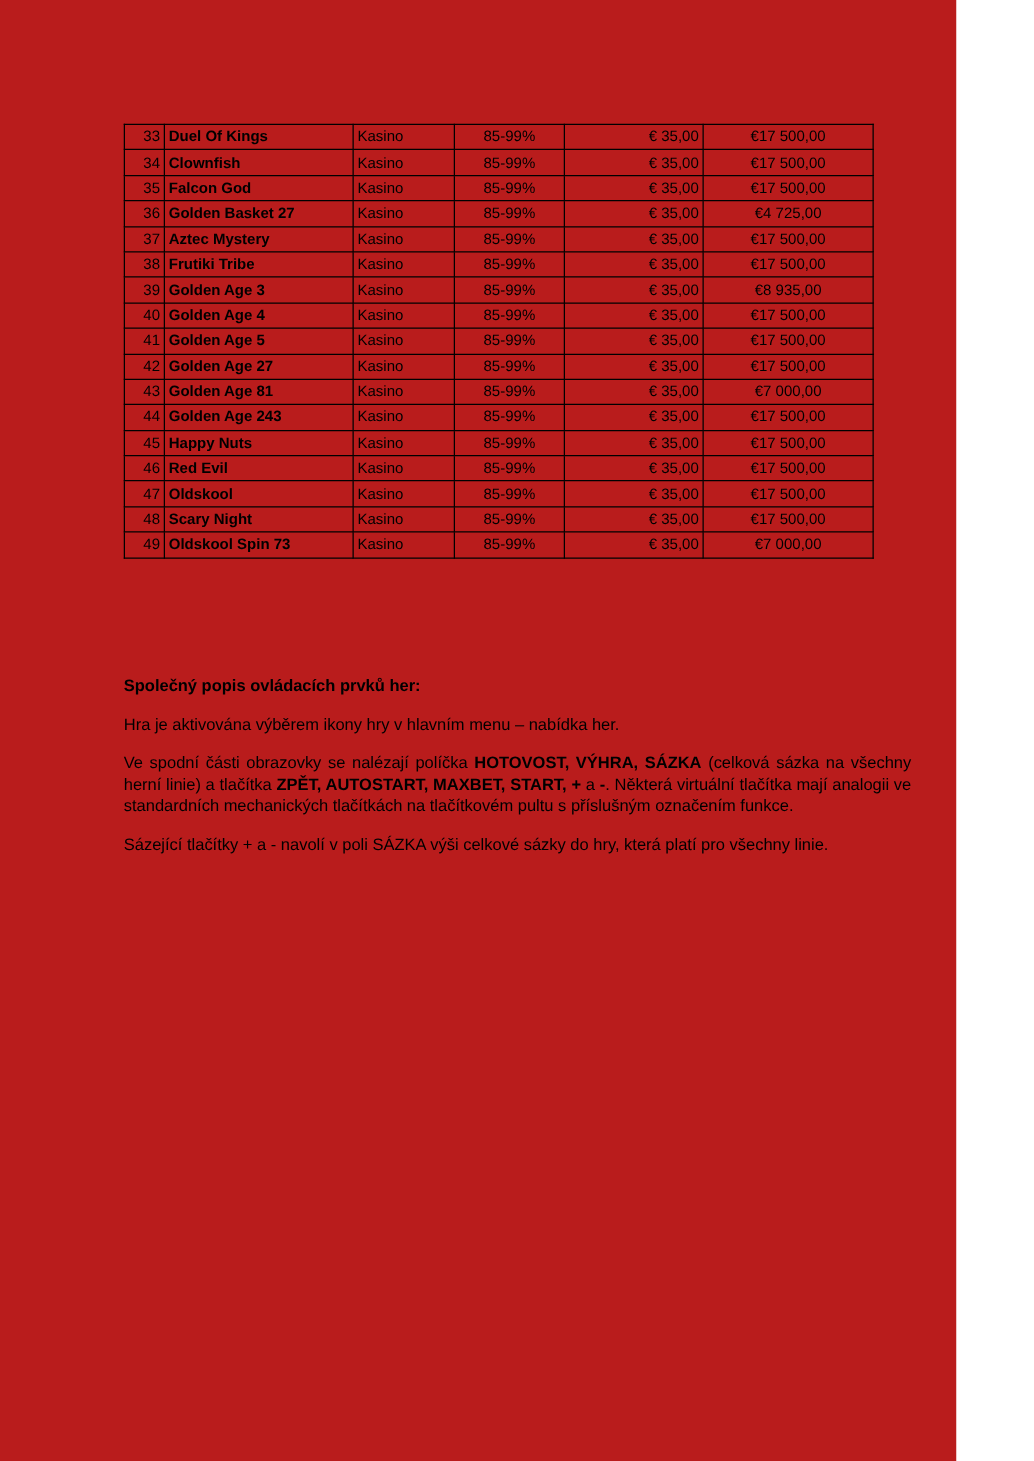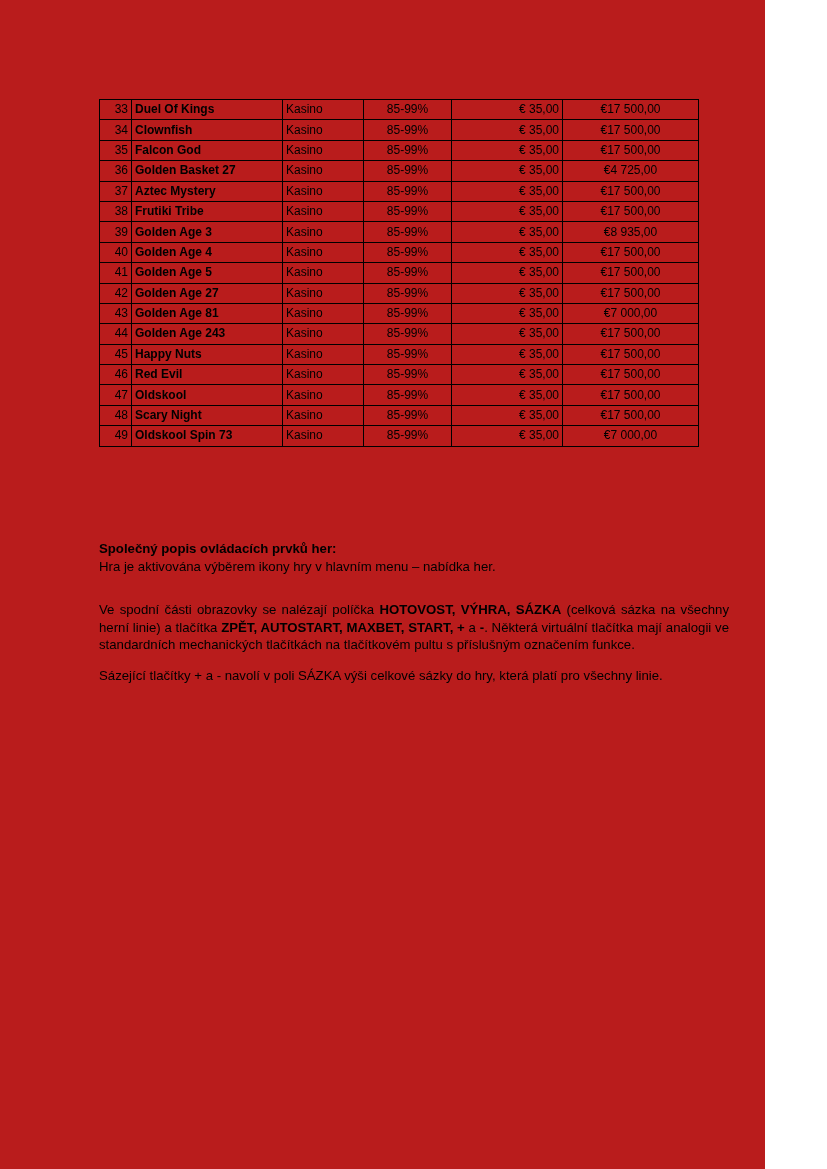--- a/index.html
+++ b/index.html
@@ -8,21 +8,21 @@
   table.games { position: absolute; left: 99px; top: 99px; border-collapse: collapse; font-size: 12px; }
   table.games td { border: 1px solid #000; height: 19.4px; padding: 0 3px; line-height: 19px; white-space: nowrap; }
   td.c-num { width: 25px; text-align: right; padding-right: 4px; }
   td.c-name { width: 144px; text-align: left; font-weight: bold; }
   td.c-type { width: 74px; text-align: left; }
   td.c-rtp { width: 81px; text-align: center; }
   td.c-bet { width: 104px; text-align: right; }
   td.c-win { width: 129px; text-align: center; }
   .text-block { position: absolute; left: 99px; width: 630px; font-size: 13.2px; line-height: 17.5px; }
   .heading { top: 540px; font-weight: bold; }
-  .p1 { top: 558px; }
+  .p1 { top: 571px; }
   .p2 { top: 601px; text-align: justify; }
   .p3 { top: 667px; }
   b { font-weight: bold; }
 </style>
 </head>
 <body>
 
 <div class="page">
   <table class="games">
     <tbody id="games-body">

